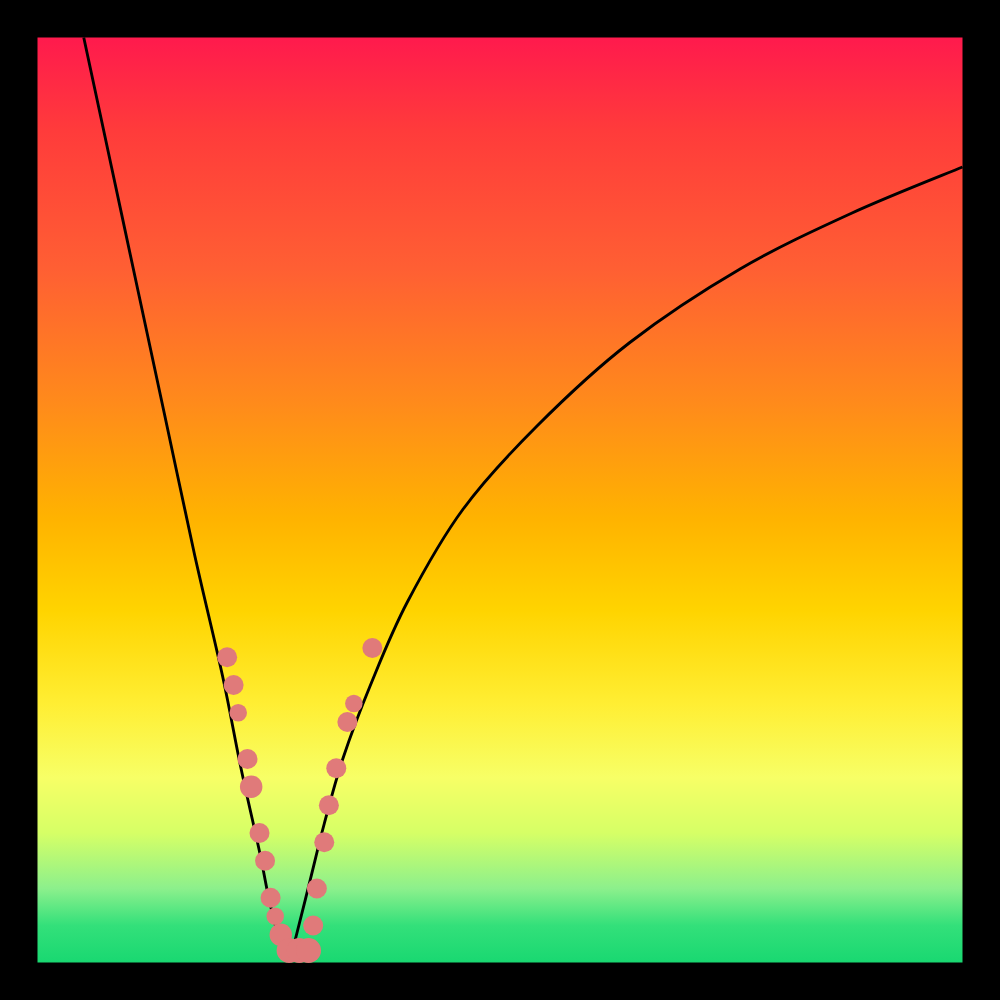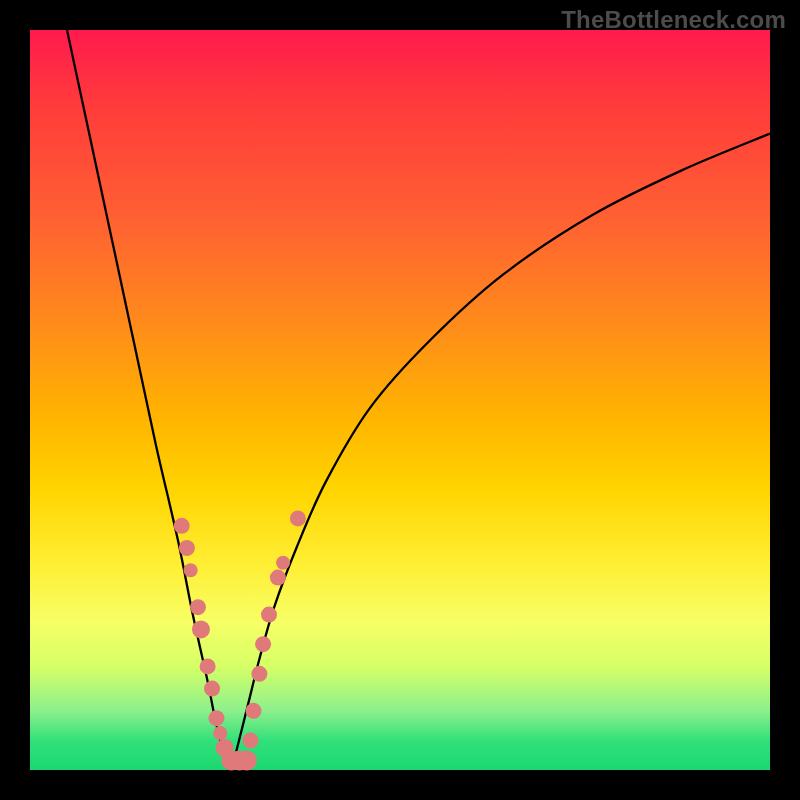--- a/index.html
+++ b/index.html
@@ -92,14 +92,13 @@
           <circle cx="223.48" cy="680.8" r="8" class="dot"></circle>
           <circle cx="229.4" cy="643.8" r="8" class="dot"></circle>
           <circle cx="233.1" cy="614.2" r="8" class="dot"></circle>
           <circle cx="239.01999999999995" cy="584.6" r="8" class="dot"></circle>
           <circle cx="247.9" cy="547.6" r="8" class="dot"></circle>
           <circle cx="253.08" cy="532.8" r="7" class="dot"></circle>
           <circle cx="267.88000000000005" cy="488.4" r="8" class="dot"></circle>
         </g>
     </svg>
   </div>
-  <div class="watermark">TheBottleneck.com</div>
 </div>
 
 </body></html>

